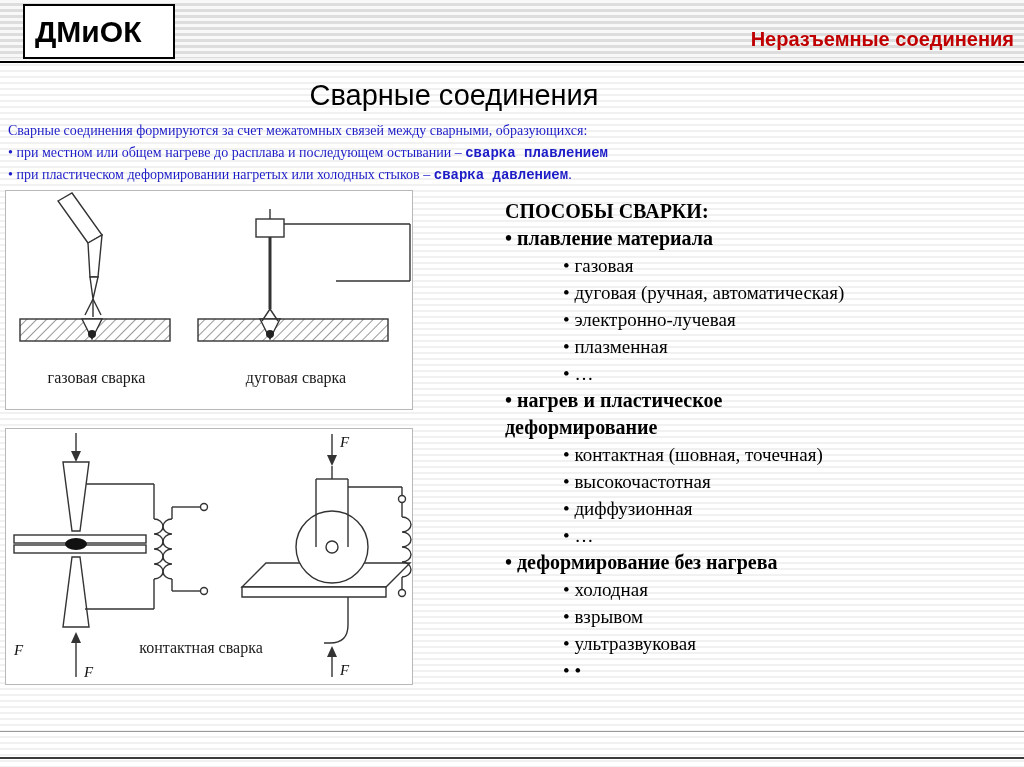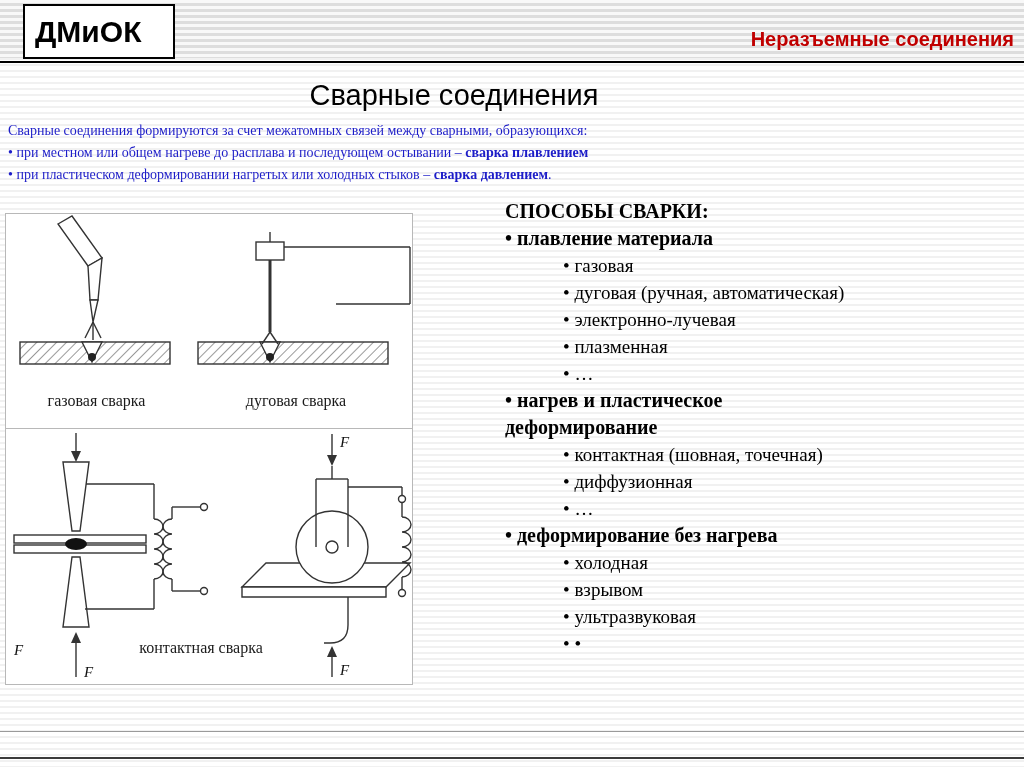--- a/index.html
+++ b/index.html
@@ -12,23 +12,23 @@
   .header-line{position:absolute;left:0;top:61px;width:1024px;height:2px;background:#000;}
   .logo-box{position:absolute;left:23px;top:4px;width:152px;height:55px;background:#fff;
        border:2px solid #000;display:flex;align-items:center;padding-left:10px;box-sizing:border-box;
        font-family:"Liberation Sans",sans-serif;font-weight:bold;font-size:30px;color:#000;text-align:center;}
   .section-label{position:absolute;right:10px;top:28px;font-family:"Liberation Sans",sans-serif;
        font-weight:bold;font-size:20px;color:var(--accent-red,#c00000);}
   .title{position:absolute;left:0;top:79px;width:908px;text-align:center;
        font-family:"Liberation Sans",sans-serif;font-size:29px;color:#000;}
   .intro{position:absolute;left:8px;top:120px;width:1012px;
        color:var(--accent-blue,#1d1dc8);font-size:14px;line-height:22px;}
-  .intro b{font-weight:bold;}
+  .intro b{font-weight:bold;font-family:Liberation Mono, monospace;}
   .panel{position:absolute;background:#fff;border:1px solid var(--panel-border,#b8b8b8);box-sizing:border-box;}
-  #panel1{left:5px;top:213px;width:408px;height:220px;}
+  #panel1{left:5px;top:190px;width:408px;height:220px;}
   #panel2{left:5px;top:428px;width:408px;height:257px;}
   .panel svg{position:absolute;left:0;top:0;}
   .fig-label{position:absolute;text-align:center;font-size:16px;color:#1a1a1a;}
   #gas-label{left:18px;top:178px;width:145px;}
   #arc-label{left:205px;top:178px;width:170px;}
   #contact-label{left:95px;top:210px;width:200px;}
   .methods{position:absolute;left:505px;top:198px;width:516px;color:#000;}
   .m-head{font-weight:bold;font-size:20px;line-height:27px;}
   .m-group{font-weight:bold;font-size:20px;line-height:27px;white-space:pre-line;}
   .m-item{font-size:19px;line-height:27px;padding-left:58px;}
@@ -159,20 +159,21 @@
     <div class="m-group">• плавление материала</div>
     <div class="m-item">• газовая</div>
     <div class="m-item">• дуговая (ручная, автоматическая)</div>
     <div class="m-item">• электронно-лучевая</div>
     <div class="m-item">• плазменная</div>
     <div class="m-item">• …</div>
 
     <div class="m-group">• нагрев и пластическое
 деформирование</div>
     <div class="m-item">• контактная (шовная, точечная)</div>
+    <div class="m-item">• высокочастотная</div>
     <div class="m-item">• диффузионная</div>
     <div class="m-item">• …</div>
 
     <div class="m-group">• деформирование без нагрева</div>
     <div class="m-item">• холодная</div>
     <div class="m-item">• взрывом</div>
     <div class="m-item">• ультразвуковая</div>
     <div class="m-item">• •</div>
   </div>
 

